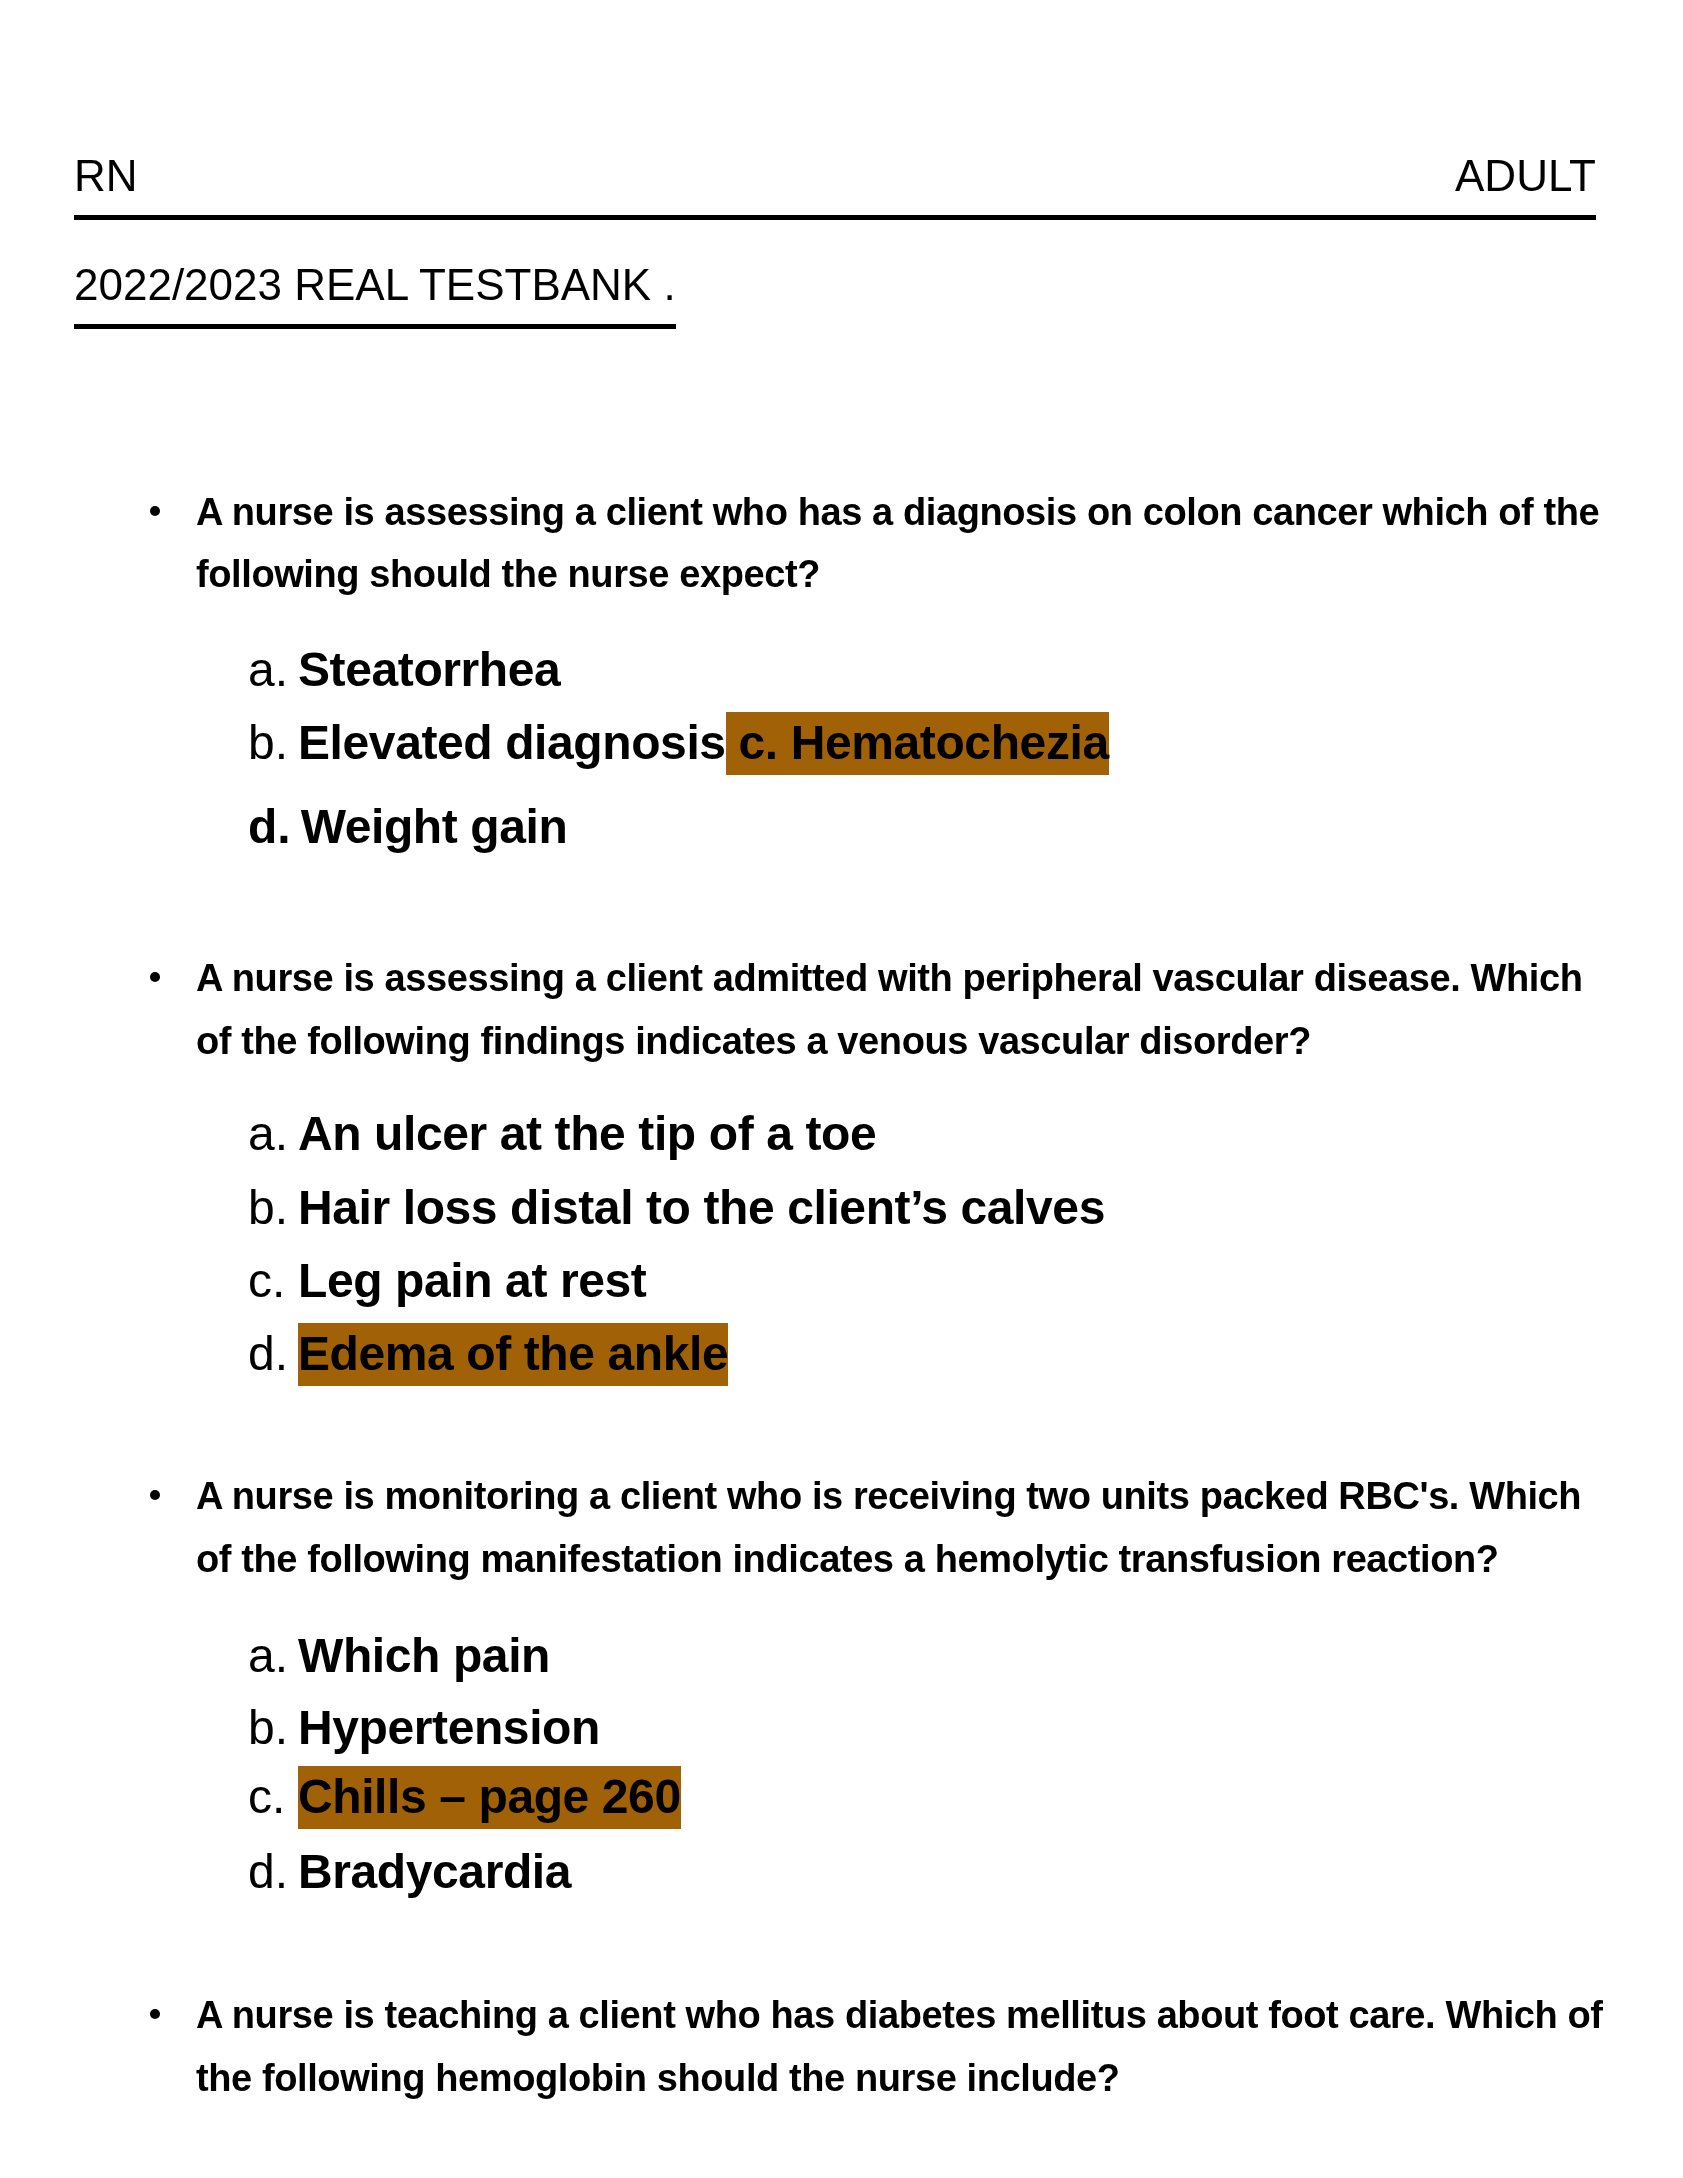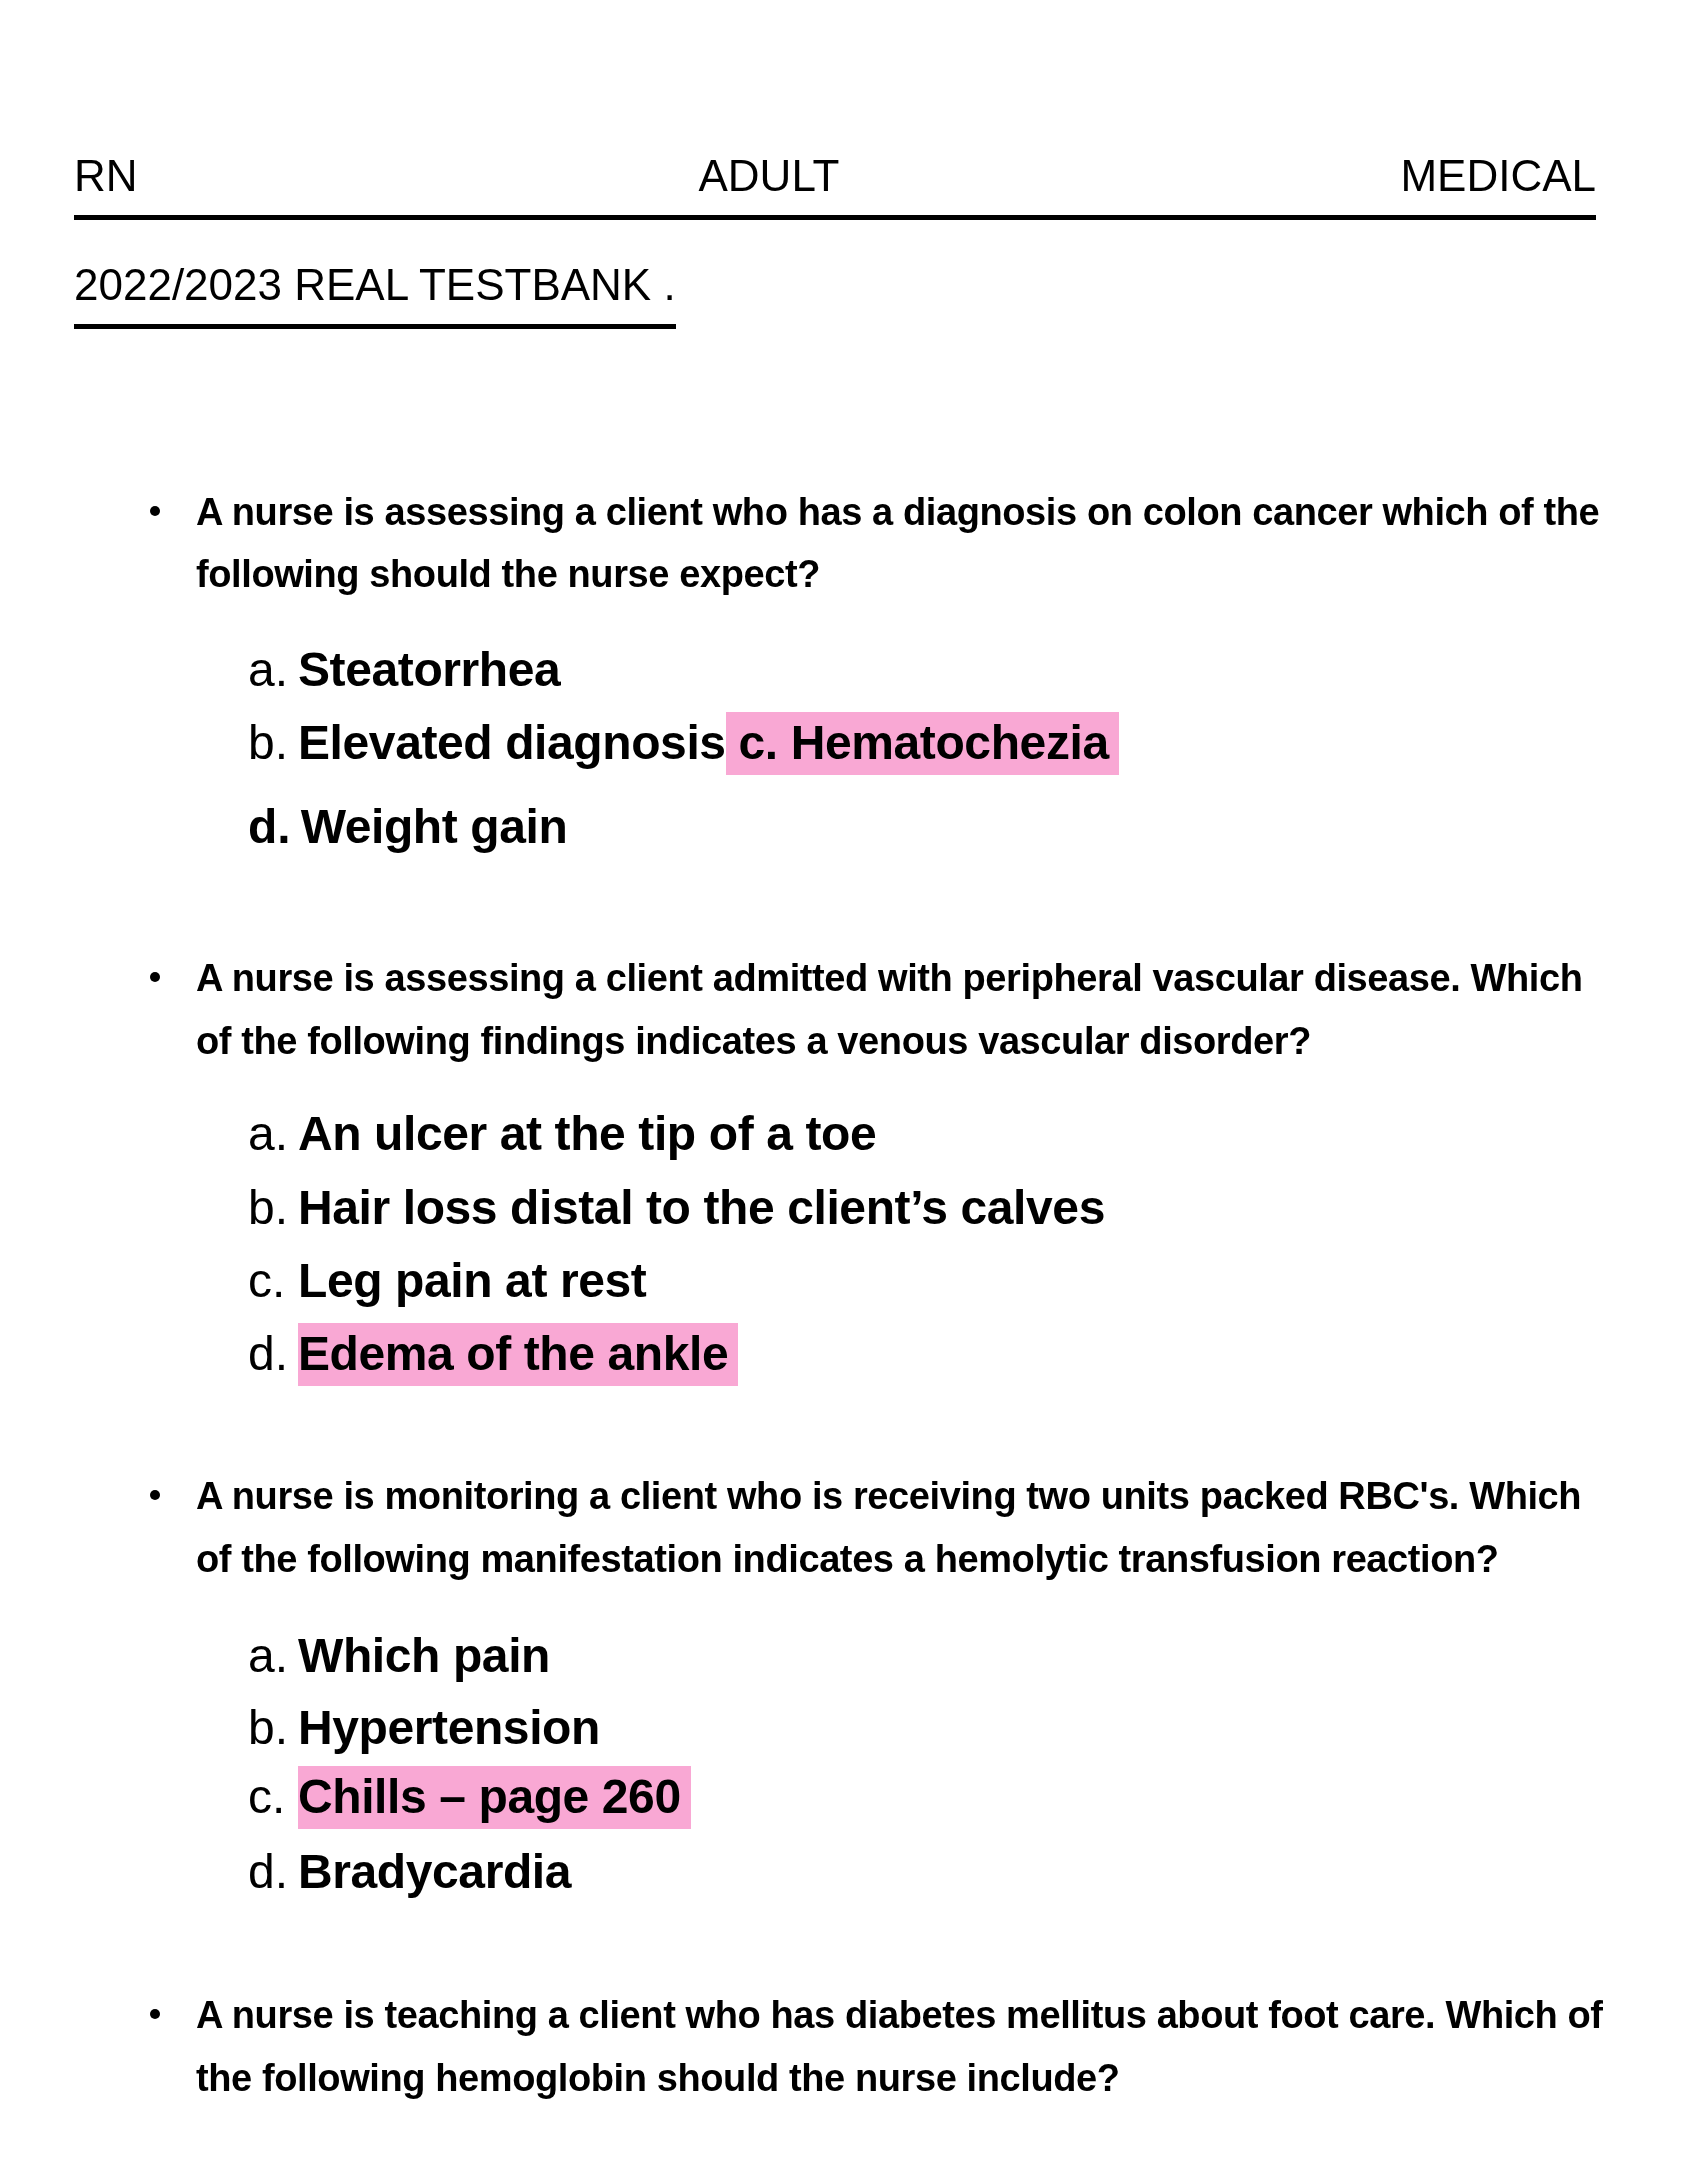--- a/index.html
+++ b/index.html
@@ -63,31 +63,30 @@
     display: inline-block;
     width: 50px;
     font-weight: normal;
   }
   .opt .letter.bold { font-weight: bold; width: auto; margin-right: 10px; }
   .opt .text {
     font-weight: bold;
     letter-spacing: -0.4px;
   }
   .hl {
-    background: #f9a8d4;
-    padding: 4px 10px 6px 0;
+    background: #a16207;
+    padding: 4px 0 6px 0;
   }
 </style>
 </head>
 <body>
 
 <div class="abs title-line title-line1" style="top:154px; height:61px;">
   <span>RN</span>
   <span>ADULT</span>
-  <span>MEDICAL</span>
 </div>
 <div class="abs title-line title-line2" style="top:263px;">
   <span class="u" style="height:61px;">2022/2023 REAL TESTBANK .</span>
 </div>
 
 <section>
   <div class="bullet" style="left:150px; top:506px;"></div>
   <div class="abs q-line" style="top:493px;">A nurse is assessing a client who has a diagnosis on colon cancer which of the</div>
   <div class="abs q-line" style="top:555px;">following should the nurse expect?</div>
 

